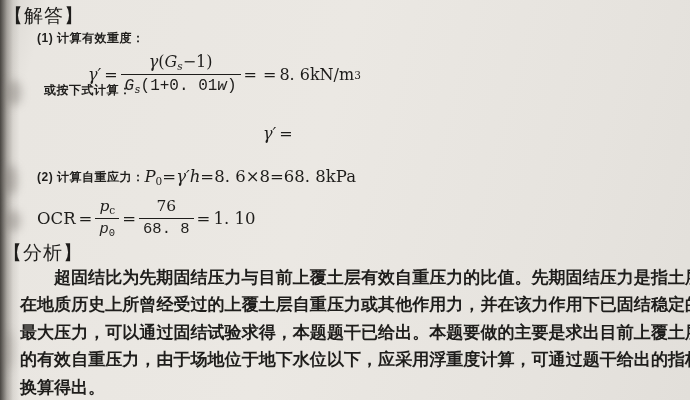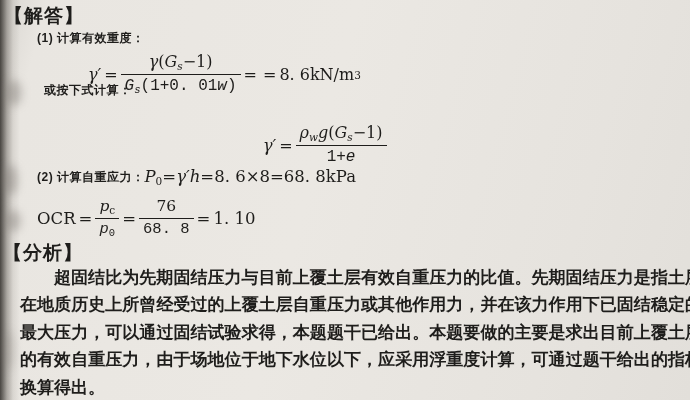--- a/index.html
+++ b/index.html
@@ -18,21 +18,21 @@
   .smudge { position:absolute; border-radius:50%; filter:blur(4px); background:rgba(110,104,97,0.35); }
   .sm1 { left:6px; top:80px;  width:16px; height:26px; }
   .sm2 { left:4px; top:165px; width:14px; height:30px; }
   .sm3 { left:6px; top:210px; width:15px; height:22px; }
   .sm4 { left:3px; top:330px; width:12px; height:40px; opacity:.5; }
 
   .abs { position:absolute; }
 
   
   .cn  { font-weight:700; letter-spacing:0.5px; white-space:nowrap; }
-  .hdr { font-size:19px; font-weight:700; letter-spacing:1px; }
+  .hdr { font-size:19px; font-weight:400; letter-spacing:1px; }
   .lbl { font-size:12px; }
 
   
   .math { font-family:"DejaVu Serif", serif; font-weight:400; }
   .it   { font-style:italic; }
   .row  { display:flex; align-items:center; white-space:nowrap; }
   .eq   { padding:0 3px; }
   .frac { display:inline-block; text-align:center; vertical-align:middle; line-height:1.15; }
   .frac .num { display:block; border-bottom:1.5px solid #1e1d1b; padding:0 4px 2px; }
   .frac .den { display:block; padding:2px 4px 0;font-family:Liberation Mono, monospace; }
@@ -82,24 +82,20 @@
   <span class="eq">=</span>
   <span>8. 6kN/m</span>
     <sup class="s">3</sup>
 </div>
 
 <div class="abs cn lbl" id="alt-label">或按下式计算：</div>
 
 <div class="abs row math" id="formula2">
   <span class="it">γ′</span>
     <span class="eq">=</span>
-  <span class="frac">
-    <span class="num"><span class="it">ρ</span><sub class="s it">w</sub><span class="it">g</span><span>(</span><span class="it">G</span><sub class="s it">s</sub><span>−1)</span></span>
-    <span class="den"><span>1+</span><span class="it">e</span></span>
-  </span>
 </div>
 
 <div class="abs row" id="step2">
   <span class="cn lbl">(2) 计算自重应力：</span>
   <span class="math"><span class="it">P</span><sub class="s">0</sub><span>=</span><span class="it">γ′h</span><span>=8. 6×8=68. 8kPa</span></span>
 </div>
 
 <div class="abs row" id="step3">
   <span class="row math">
     <span>OCR</span>

